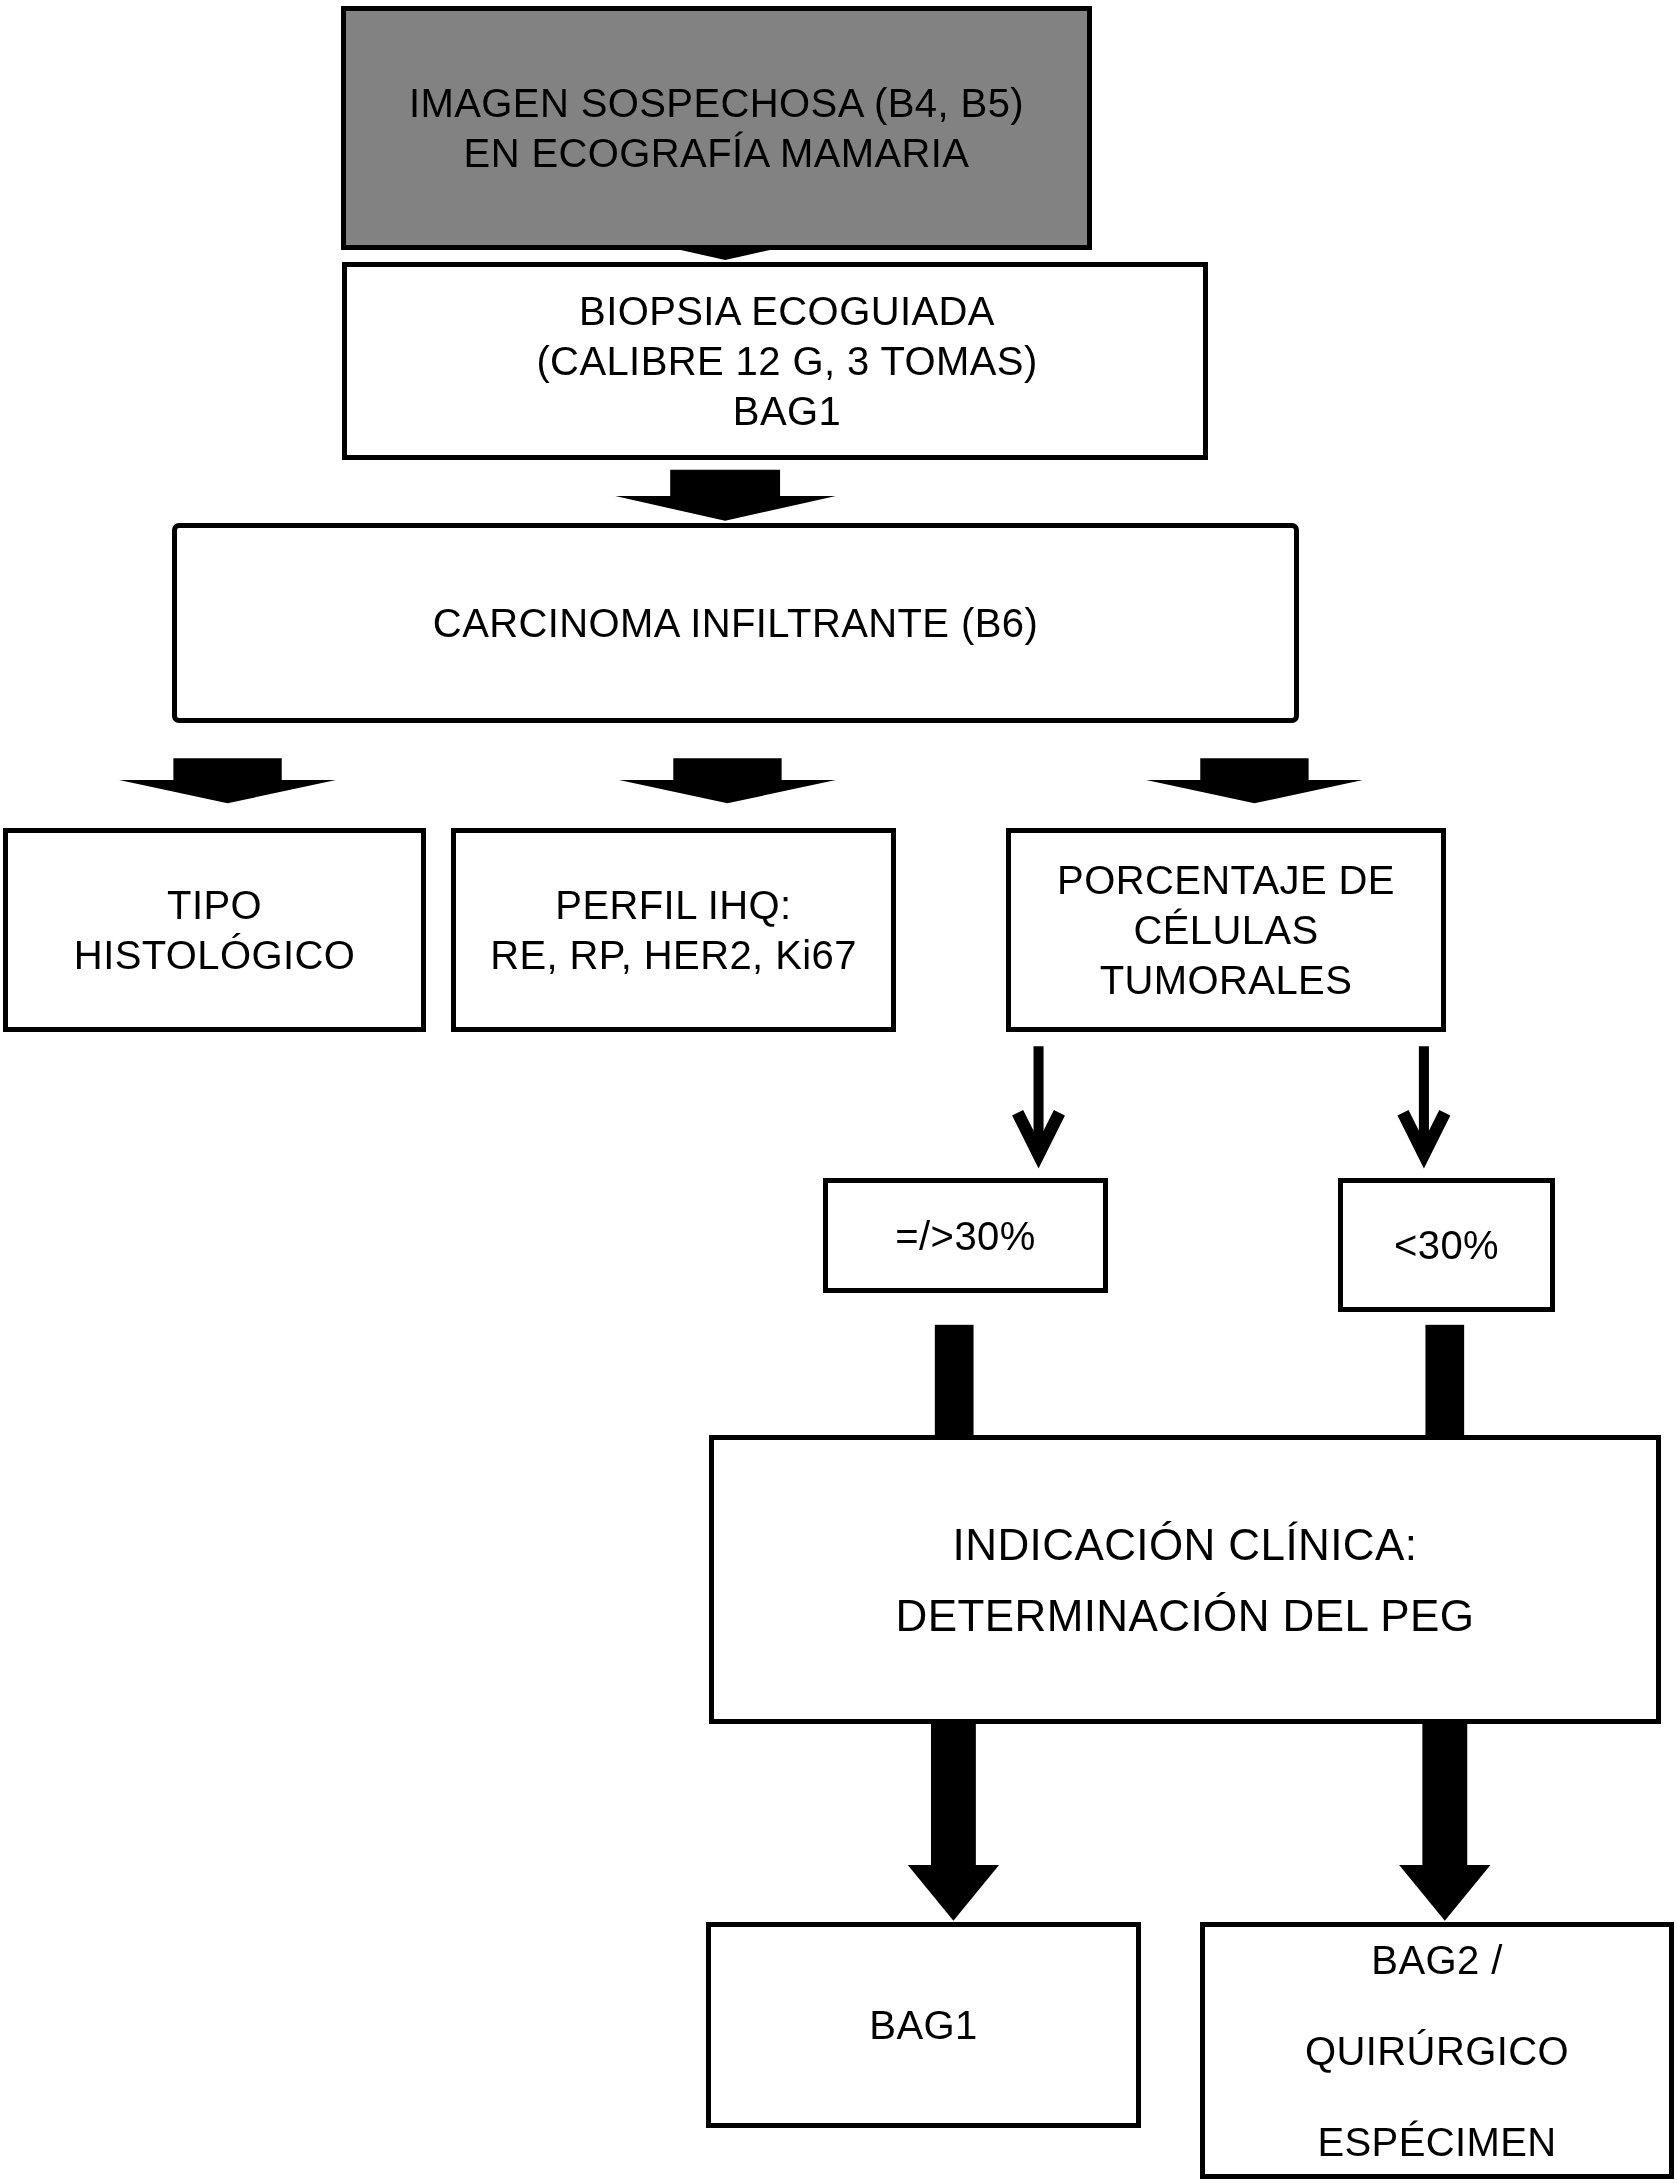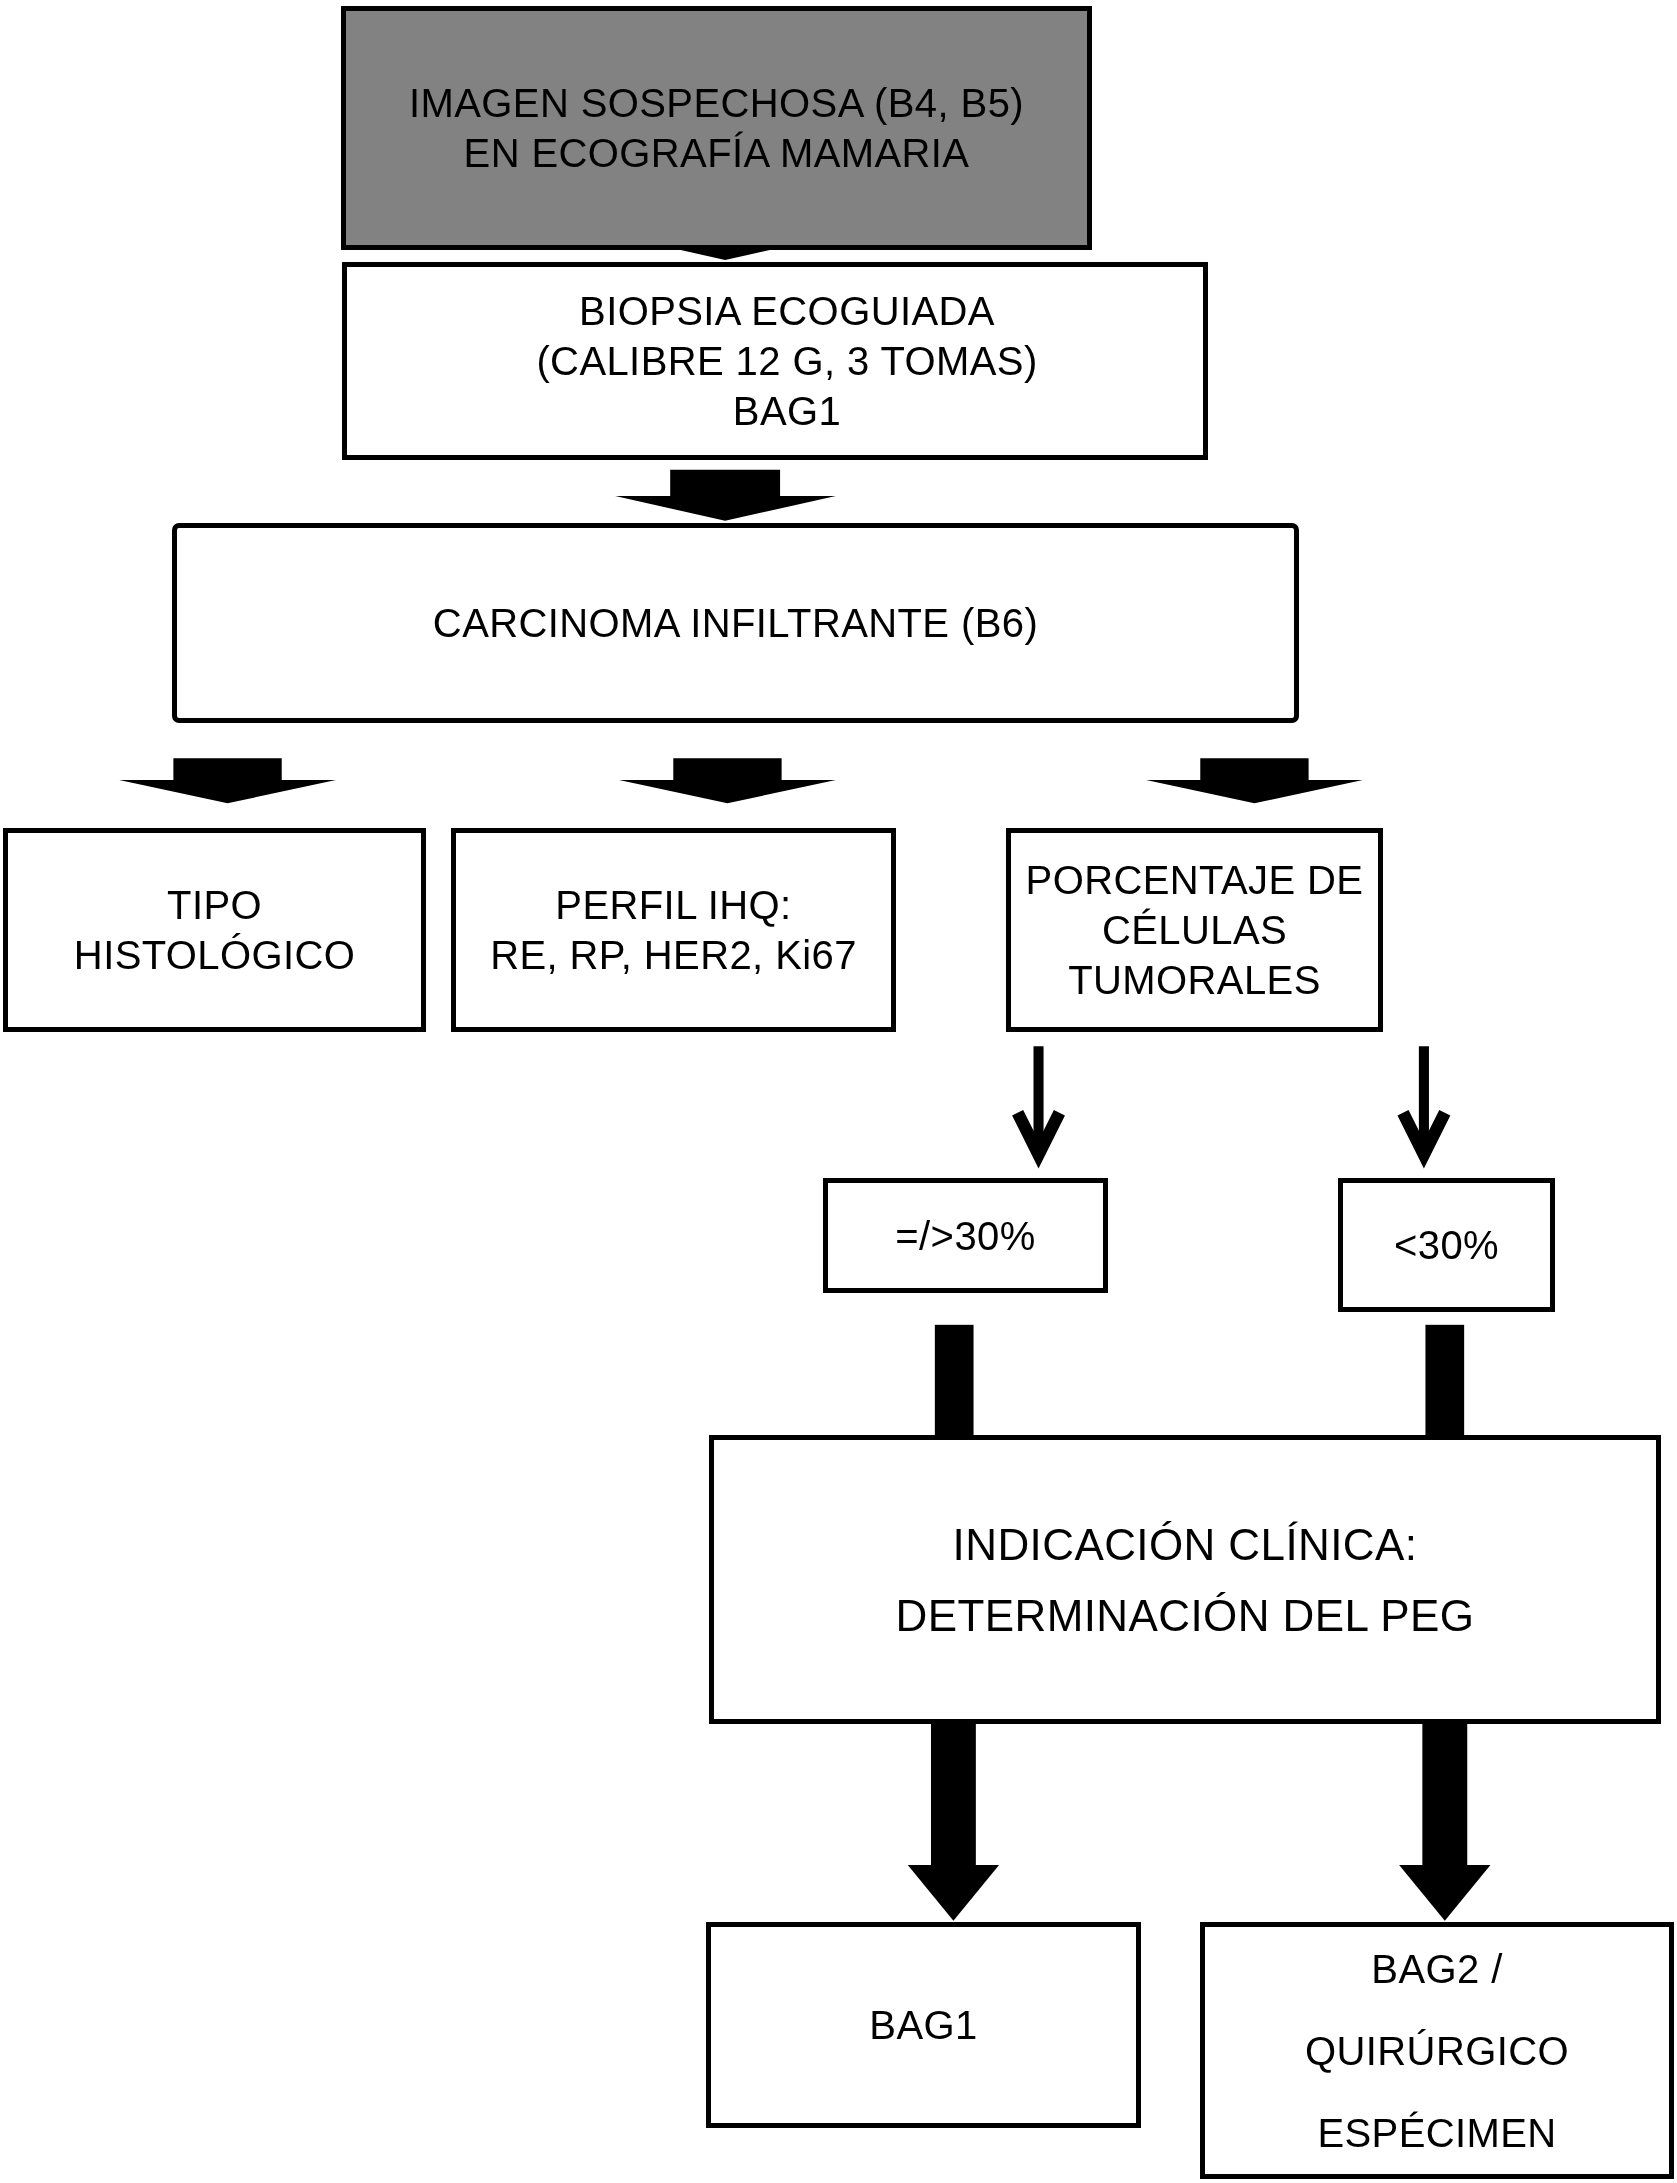--- a/index.html
+++ b/index.html
@@ -41,20 +41,21 @@
   .node .line {
     display: block;
     white-space: nowrap;
   }
   .node.big-gap {
     font-size: 44px;
     line-height: 71px;
   }
   .node.wide-gap {
     line-height: 82px;
+    gap: 9px;
   }
 </style>
 </head>
 <body>
 
 <div id="canvas">
 
   <svg id="connector-layer" viewBox="0 0 2167 2821" xmlns="http://www.w3.org/2000/svg">
 
     <path fill="#000000" d="M866,270 L1008,270 L1008,304 L1080,304 L937,336 L795,304 L866,304 Z"></path>
@@ -107,21 +108,21 @@
   <div class="node" style="left:3.1px; top:828px; width:423px; height:204px;">
     <span class="line">TIPO</span>
     <span class="line">HISTOLÓGICO</span>
   </div>
 
   <div class="node" style="left:451px; top:828px; width:445px; height:204px;">
     <span class="line">PERFIL IHQ:</span>
     <span class="line">RE, RP, HER2, Ki67</span>
   </div>
 
-  <div class="node" style="left:1006px; top:828px; width:377px; height:204px;">
+  <div class="node" style="left:1006px; top:828px; width:440px; height:204px;">
     <span class="line">PORCENTAJE DE</span>
     <span class="line">CÉLULAS</span>
     <span class="line">TUMORALES</span>
   </div>
 
   <div class="node" style="left:823px; top:1178px; width:285px; height:115px;align-items:center;">
     <span class="line">=/&gt;30%</span>
   </div>
 
   <div class="node" style="left:1338px; top:1178px; width:217px; height:134px;">

